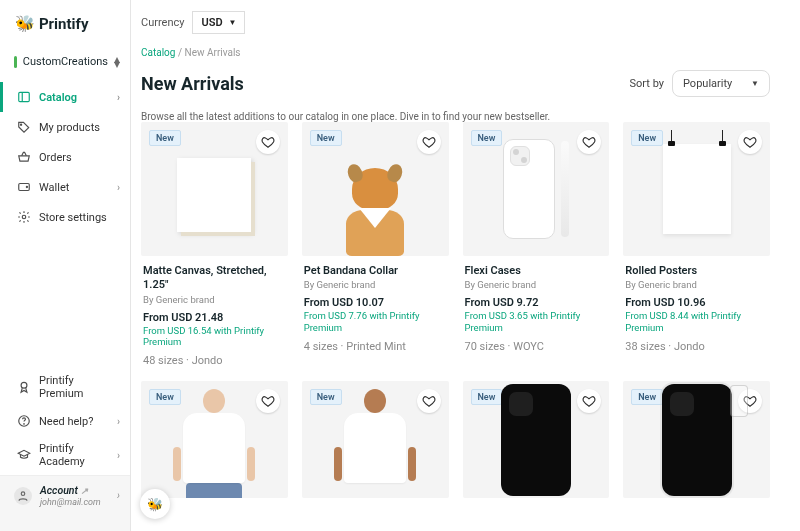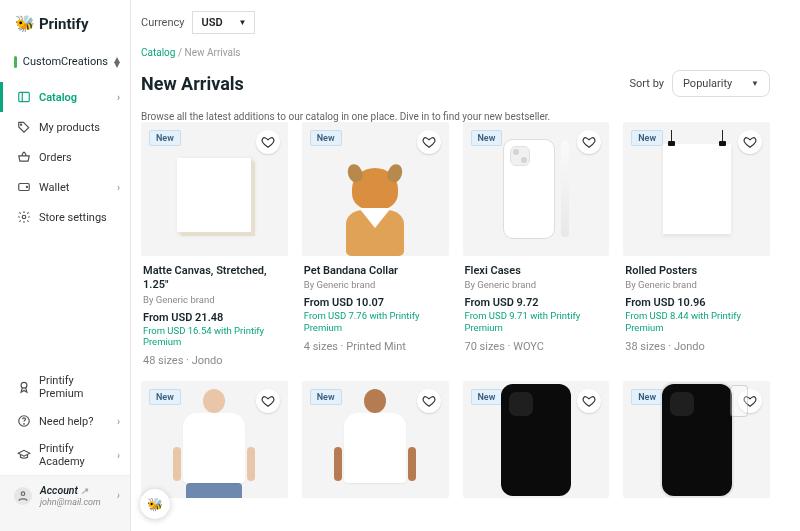--- a/index.html
+++ b/index.html
@@ -22,21 +22,21 @@
 .account .col { display: flex; flex-direction: column; }
 .account .name { font-size: 10.5px; font-weight: 600; }
 .account .email { font-size: 9px; color: #8a8a8a; }
 .account .chev { margin-left: auto; color: #8a8a8a; font-size: 10px; }
 
 .main { flex: 1; display: flex; flex-direction: column; overflow: hidden; }
 .topbar { display: flex; align-items: center; gap: 14px; padding: 11px 30px 11px 10px; }
 .search { flex: 1; display: flex; align-items: center; gap: 6px; background: #f2f2f2; border: 1px solid #e2e2e2; border-radius: 22px; padding: 6px 12px; }
 .search input { border: none; background: transparent; outline: none; font-size: 11px; flex: 1; color: #333; }
 .currency { display: flex; align-items: center; gap: 8px; font-size: 11px; color: #555; }
-.currency .dd { border: 1px solid #ddd; border-radius: 0; padding: 4px 8px; font-weight: 600; display: flex; align-items: center; gap: 16px; cursor: pointer; color: #222; }
+.currency .dd { border: 1px solid #ddd; border-radius: 0; padding: 4px 8px; font-weight: 600; display: flex; align-items: center; gap: 6px; cursor: pointer; color: #222; }
 
 .content { padding: 0 30px 0 10px; overflow: hidden; }
 .breadcrumb { font-size: 10px; padding: 2px 0 12px 0; }
 .breadcrumb .link { color: #0aa67e; }
 .breadcrumb .sep, .breadcrumb .cur { color: #9a9a9a; }
 .title-row { display: flex; align-items: center; justify-content: space-between; margin-bottom: 14px; }
 .title-row h1 { font-size: 18px; font-weight: 700; }
 .sort { display: flex; align-items: center; gap: 8px; font-size: 11px; color: #444; }
 .sort .dd { border: 1px solid #ddd; border-radius: 8px; padding: 6px 10px; min-width: 98px; display: flex; align-items: center; justify-content: space-between; cursor: pointer; }
 .desc { font-size: 10px; color: #666; }
@@ -297,21 +297,21 @@
                 <div class="phone-front">
                   <div class="cam"></div>
                 </div>
                 <div class="phone-side"></div>
               </div>
           </div>
           <div class="card-body">
             <div class="pname">Flexi Cases</div>
             <div class="brand">By Generic brand</div>
             <div class="price">From USD 9.72</div>
-            <div class="premium">From USD 9.71 with Printify Premium</div>
+            <div class="premium">From USD 3.65 with Printify Premium</div>
             <div class="sizes">70 sizes · WOYC</div>
           </div>
         </div>
 
         <div class="card">
           <div class="thumb">
             <span class="badge">New</span>
             <span class="fav">
                 <svg class="ico-heart" viewBox="0 0 24 24">
                   <path d="M12 21s-7-4.5-9.5-9C.5 7 4 3.5 7.5 5 9 5.7 12 8 12 8s3-2.3 4.5-3C20 3.5 23.5 7 21.5 12 19 16.5 12 21 12 21z"></path>

